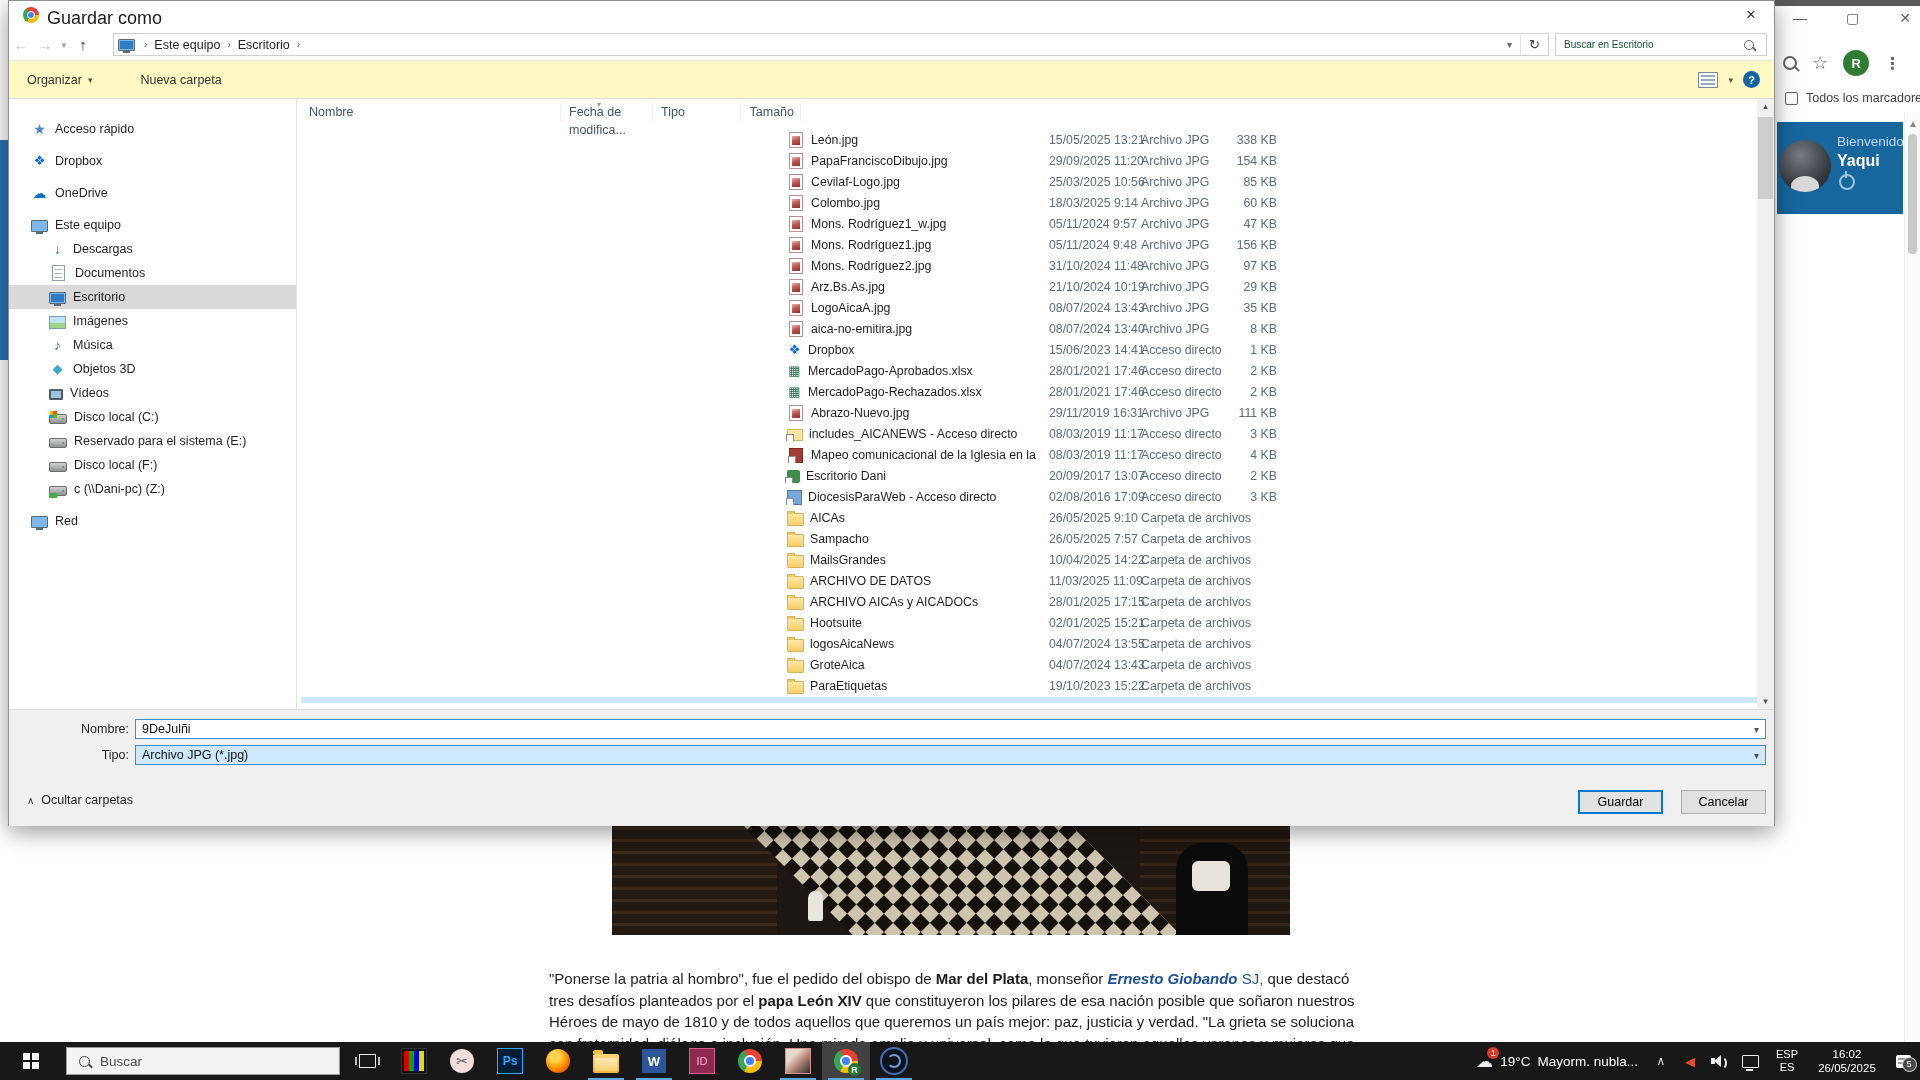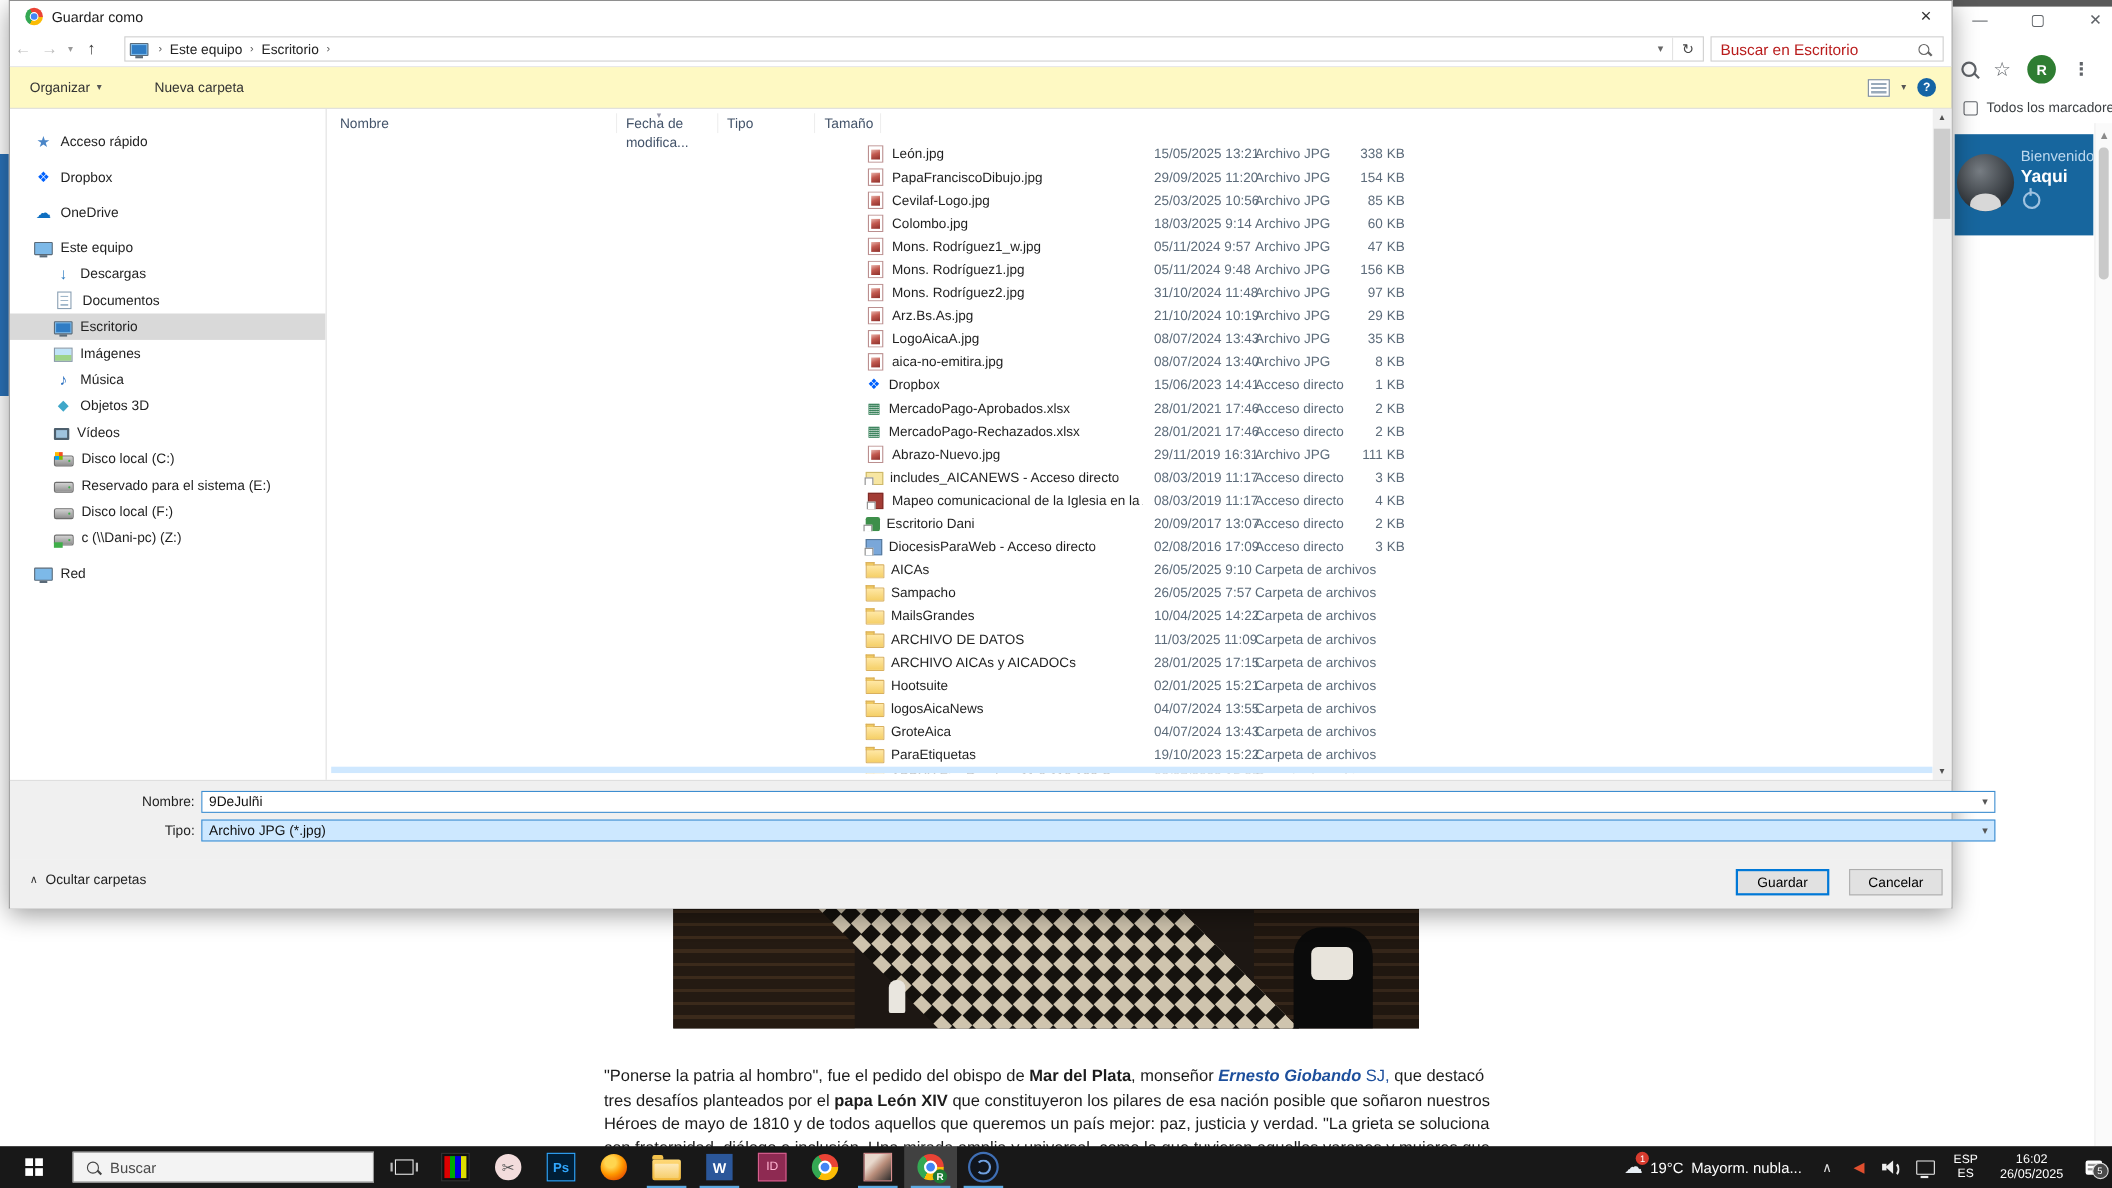--- a/index.html
+++ b/index.html
@@ -54,38 +54,38 @@
   .article .lnk2{color:#1d4f9c;}
 
   
   .dialog{left:8px;top:0;width:1767px;height:826px;background:#fff;border:1px solid #8f8f8f;
     box-shadow:0 6px 22px rgba(0,0,0,.4);box-sizing:border-box;}
   .dialog .abs{position:absolute;}
   .d-title{left:0;top:0;width:100%;height:28px;background:#fff;}
   .chrome-logo{position:absolute;left:14px;top:6px;width:16px;height:16px;border-radius:50%;
     background:conic-gradient(from 90deg,#fbbc05 0 120deg,#34a853 0 240deg,#ea4335 0 360deg);}
   .chrome-logo::after{content:"";position:absolute;inset:4px;background:#4285f4;border:1.5px solid #fff;border-radius:50%;}
-  .d-title .ttl{position:absolute;left:38px;top:7px;font-size:13px;color:#1a1a1a;}
+  .d-title .ttl{position:absolute;left:38px;top:7px;font-size:18px;color:#1a1a1a;}
   .d-close{position:absolute;right:10px;top:4px;width:26px;height:20px;text-align:center;font-size:13px;color:#333;line-height:20px;cursor:default;}
 
   .d-nav{left:0;top:28px;width:100%;height:31px;background:#fff;display:flex;align-items:center;}
   .nav-ic{font-size:15px;width:24px;text-align:center;flex:none;}
   .dim{color:#bdbdbd;} .dark{color:#3a3a3a;}
   .nav-drop{font-size:9px;color:#9a9a9a;width:14px;text-align:center;flex:none;}
   .addr{position:absolute;left:104px;top:4px;width:1436px;height:23px;background:#fff;border:1px solid #cfcfcf;
     display:flex;align-items:center;box-sizing:border-box;}
   .crumb-ic{margin:0 6px 0 4px;}
   .crumb{font-size:12.5px;color:#222;padding:0 4px;white-space:nowrap;}
   .crumb-sep{font-size:10px;color:#555;padding:0 3px;}
   .addr-right{margin-left:auto;display:flex;align-items:center;height:100%;}
   .addr-dd{font-size:10px;color:#666;padding:0 8px;border-right:1px solid #e3e3e3;height:100%;display:flex;align-items:center;}
   .addr-rf{font-size:13px;color:#444;padding:0 8px;}
   .srch{position:absolute;left:1546px;top:4px;width:212px;height:23px;background:#fff;border:1px solid #cfcfcf;
     display:flex;align-items:center;box-sizing:border-box;padding:0 8px;}
-  .srch .ph{font-size:14px;color:#b91c1c;flex:1;}
+  .srch .ph{font-size:10px;color:#14532d;flex:1;}
   .mag2{position:relative;width:8px;height:8px;border:1.5px solid #666;border-radius:50%;flex:none;margin-right:4px;}
   .mag2::after{content:"";position:absolute;width:5px;height:1.5px;background:#666;transform:rotate(45deg);right:-4px;bottom:-1px;}
 
   .d-toolbar{left:0;top:59px;width:100%;height:39px;background:#fef9c3;border-top:1px solid #e8e8e8;border-bottom:1px solid #dcdcdc;
     display:flex;align-items:center;box-sizing:border-box;}
   .tb-item{font-size:12.5px;color:#333;padding:0 10px;display:flex;align-items:center;gap:6px;}
   .tb-item .dd{font-size:9px;color:#555;}
   .tb-right{margin-left:auto;display:flex;align-items:center;gap:10px;padding-right:14px;}
   .view-ic{width:18px;height:14px;border:1px solid #7a8a9a;position:relative;background:#fff;}
   .view-ic::after{content:"";position:absolute;left:2px;top:2px;right:2px;bottom:2px;
@@ -151,21 +151,21 @@
   .fi-link-green{width:13px;height:13px;margin-top:1px;background:#3d8f4a;border-radius:2px;}
   .fi-link-blue{width:13px;height:13px;margin-top:1px;background:#7aa7d9;border:1px solid #56789a;}
   .fi-link-yellow::after,.fi-link-red::after,.fi-link-green::after,.fi-link-blue::after{
     content:"";position:absolute;left:-2px;bottom:-2px;width:6px;height:6px;background:#fff;border:1px solid #8a8a8a;}
 
   .d-scroll{position:absolute;left:1748px;top:0;width:17px;height:100%;background:#f0f0f0;}
   .d-scroll .sa{position:absolute;left:0;width:17px;height:15px;text-align:center;font-size:9px;color:#505050;line-height:15px;}
   .d-scroll .thumb{position:absolute;left:1px;top:18px;width:15px;height:82px;background:#cdcdcd;}
 
   .d-form{left:0;top:708px;width:100%;height:72px;background:#f0f0f0;border-top:1px solid #dfdfdf;box-sizing:border-box;}
-  .f-row{position:absolute;left:0;width:100%;height:22px;display:flex;align-items:center;padding-left:48px;}
+  .f-row{position:absolute;left:0;width:100%;height:22px;display:flex;align-items:center;}
   .f-label{width:120px;text-align:right;font-size:12.5px;color:#1f1f1f;padding-right:6px;flex:none;}
   .f-input{height:20px;flex:1;margin-right:8px;border:1px solid #3c8dd0;background:#fff;display:flex;align-items:center;
     padding:0 6px;font-size:12.5px;color:#111;box-sizing:border-box;justify-content:space-between;}
   .f-input .dd,.f-select .dd{margin-left:auto;font-size:10px;color:#555;}
   .f-select{height:20px;flex:1;margin-right:8px;border:1px solid #3c8dd0;background:#cde8ff;display:flex;align-items:center;
     padding:0 6px;font-size:12.5px;color:#111;box-sizing:border-box;}
 
   .d-footer{left:0;top:780px;width:100%;height:45px;background:#f0f0f0;}
   .hide-folders{position:absolute;left:18px;top:12px;display:flex;align-items:center;gap:7px;font-size:12.5px;color:#1f1f1f;}
   .hf-ic{font-size:10px;color:#333;}

